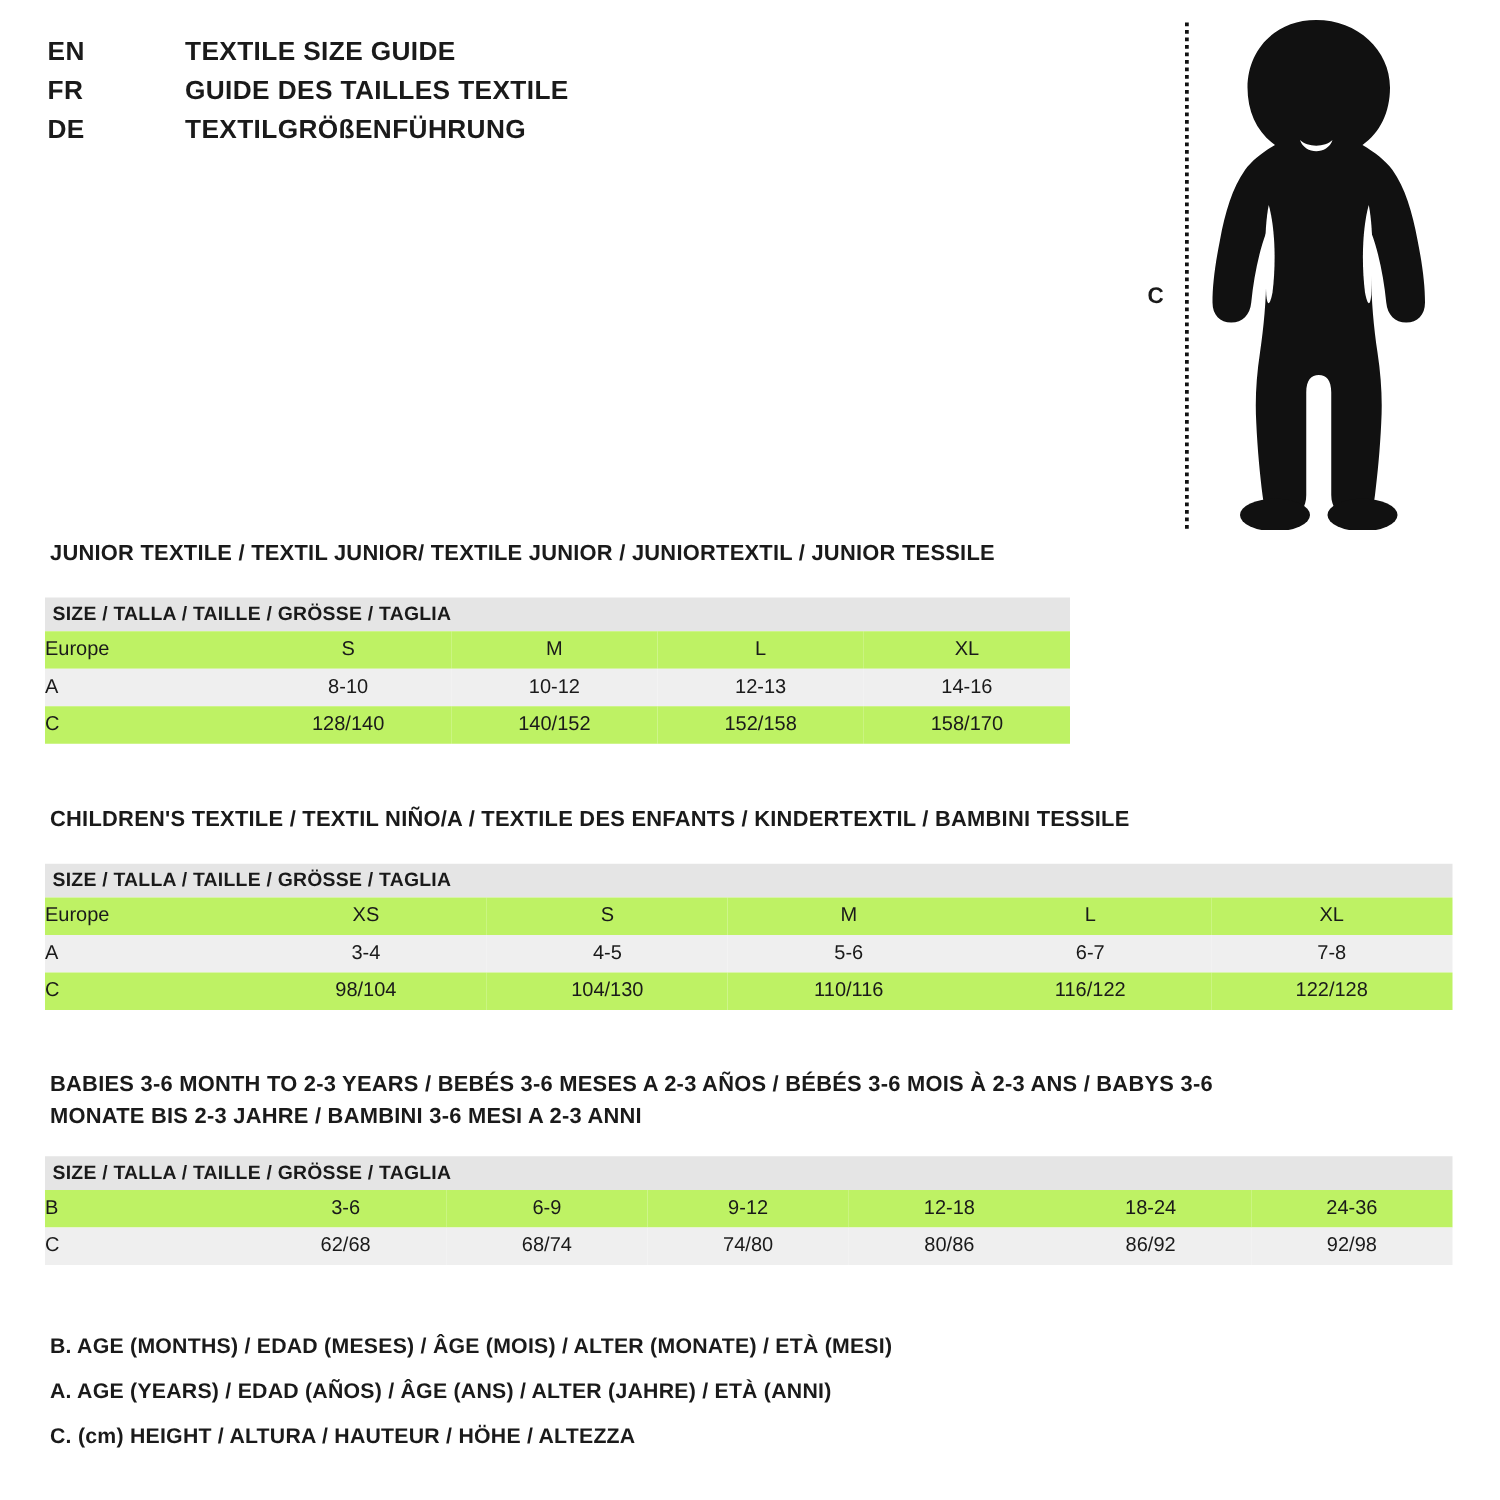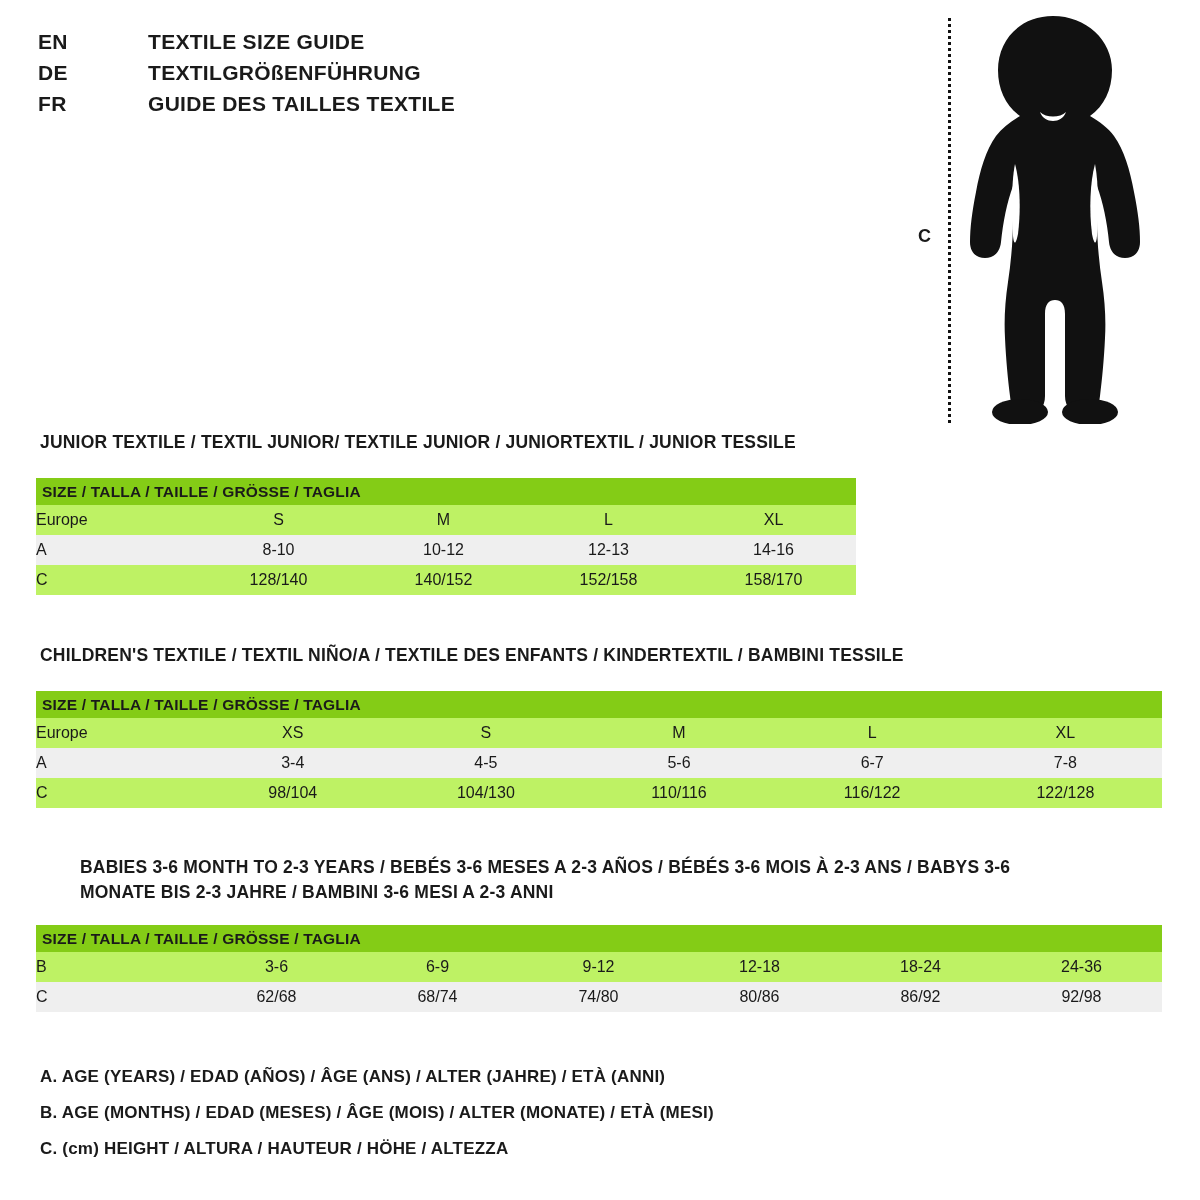--- a/index.html
+++ b/index.html
@@ -88,37 +88,36 @@
     font-size: 17.5px;
     font-weight: bold;
     letter-spacing: 0.2px;
     color: #1a1a1a;
     white-space: nowrap;
   }
   .section-title.two-line {
     white-space: normal;
     line-height: 1.45;
     width: 1000px;
-    margin-left: 40px;
   }
 
   
   .size-table {
     position: absolute;
     border-collapse: collapse;
     font-size: 16px;
     color: #1a1a1a;
   }
   .size-table td {
     padding: 0;
     height: 30px;
     vertical-align: middle;
   }
   .band-head td {
-    background: #84cc16;
+    background: #e5e5e5;
     font-weight: bold;
     font-size: 15.5px;
     letter-spacing: 0.2px;
     padding-left: 6px;
     height: 27px;
   }
   .row-light td { background: #bef264; }
   .row-gray td { background: #efefef; }
   .row-label {
     padding-left: 6px;
@@ -151,26 +150,26 @@
 <body>
 
 <div class="page">
 
   <div class="lang-block">
     <div class="lang-row">
       <span class="lang-code">EN</span>
       <span class="lang-title">TEXTILE SIZE GUIDE</span>
     </div>
     <div class="lang-row">
+      <span class="lang-code">FR</span>
+      <span class="lang-title">GUIDE DES TAILLES TEXTILE</span>
+    </div>
+    <div class="lang-row">
       <span class="lang-code">DE</span>
       <span class="lang-title">TEXTILGRÖßENFÜHRUNG</span>
-    </div>
-    <div class="lang-row">
-      <span class="lang-code">FR</span>
-      <span class="lang-title">GUIDE DES TAILLES TEXTILE</span>
     </div>
   </div>
 
   <div class="figure-area">
     <div class="figure-c-label">C</div>
     <div class="dotted-line"></div>
     <svg class="silhouette" width="190" height="410" viewBox="0 0 190 410" xmlns="http://www.w3.org/2000/svg">
 
       <path fill="#111111" d="M95 2
         C 62 2, 40 26, 40 56
@@ -305,18 +304,18 @@
       <td class="cell-val">68/74</td>
       <td class="cell-val">74/80</td>
       <td class="cell-val">80/86</td>
       <td class="cell-val">86/92</td>
       <td class="cell-val">92/98</td>
     </tr>
   </tbody>
     </table>
 
   <div class="footnotes">
+    <div class="footnote">B. AGE (MONTHS) / EDAD (MESES) / ÂGE (MOIS) / ALTER (MONATE) / ETÀ (MESI)</div>
     <div class="footnote">A. AGE (YEARS) / EDAD (AÑOS) / ÂGE (ANS) / ALTER (JAHRE) / ETÀ (ANNI)</div>
-    <div class="footnote">B. AGE (MONTHS) / EDAD (MESES) / ÂGE (MOIS) / ALTER (MONATE) / ETÀ (MESI)</div>
     <div class="footnote">C. (cm) HEIGHT / ALTURA / HAUTEUR / HÖHE / ALTEZZA</div>
   </div>
 
 </div>
 
 </body></html>

